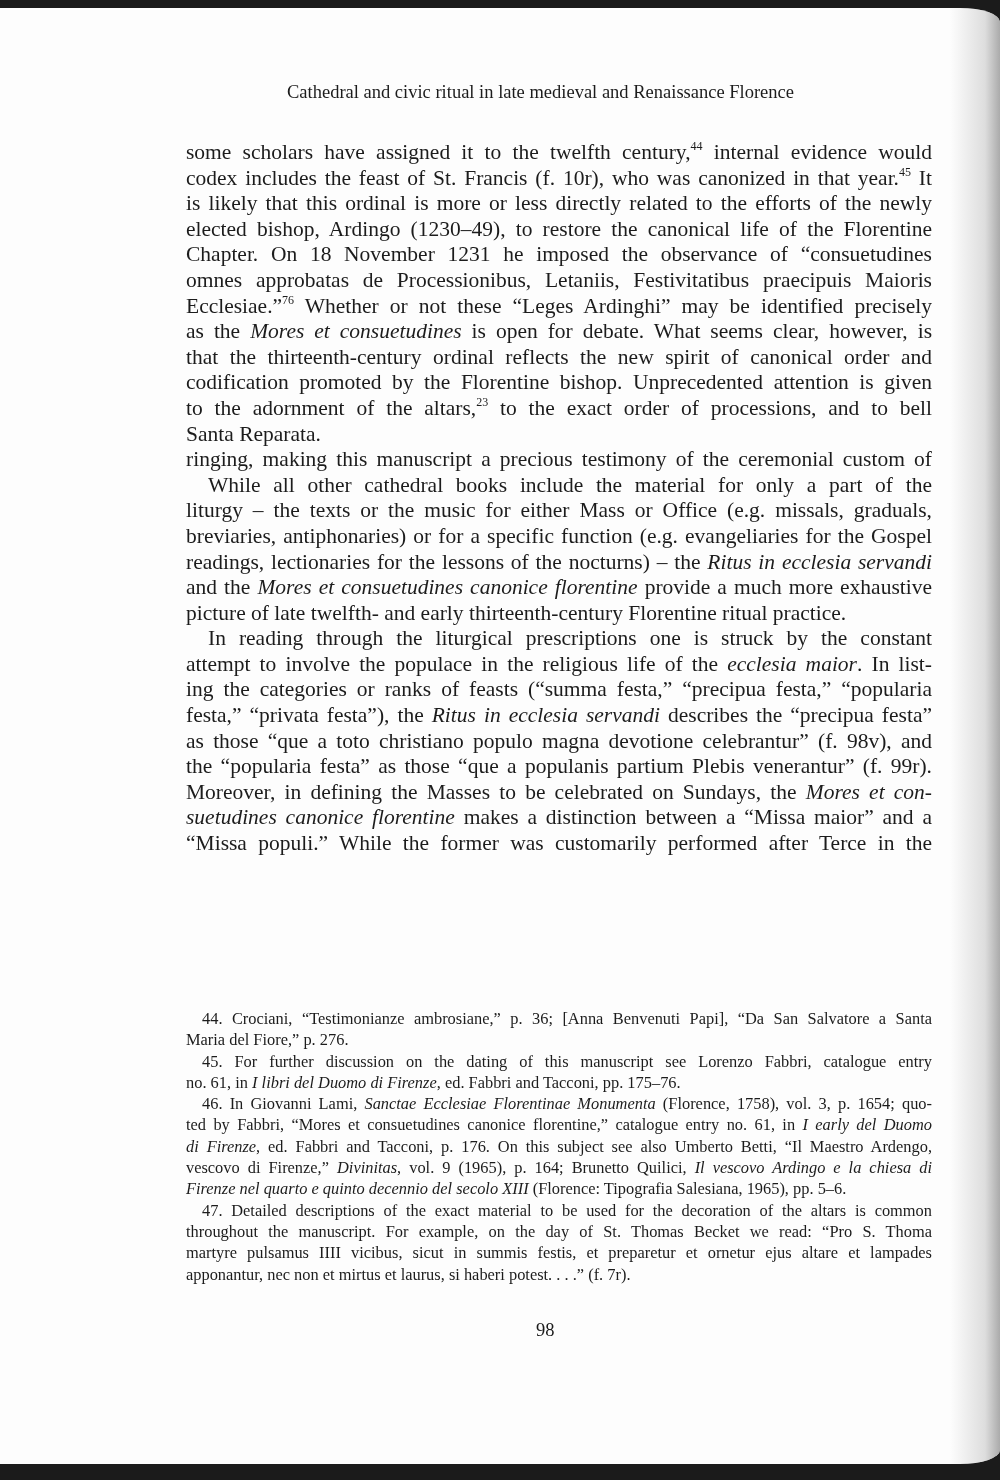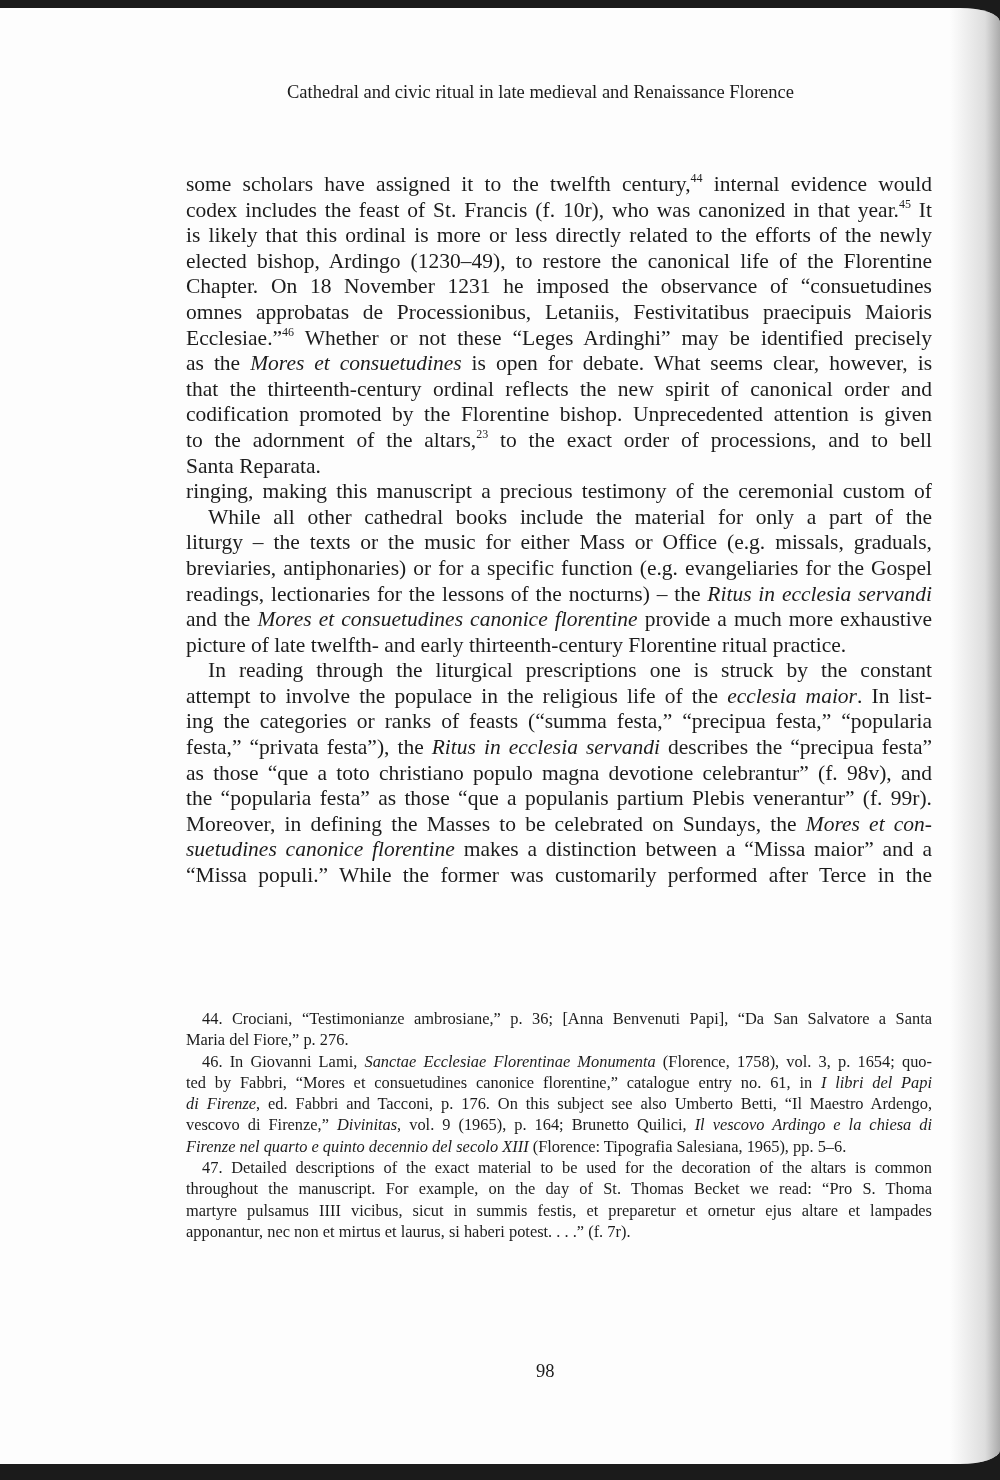--- a/index.html
+++ b/index.html
@@ -23,49 +23,48 @@
       border-bottom-right-radius: 40px 14px;
     }
     .running-head {
       position: absolute; top: 74px; left: 287px;
       font-size: 18.5px; letter-spacing: 0; white-space: nowrap;
     }
     .body-text {
       position: absolute; top: 132px; left: 186px; width: 746px;
       font-size: 21.5px; line-height: 25.6px;
       text-align: justify;
-      margin-top: 32px;
     }
     .line { display: block; text-align: justify; text-align-last: justify; white-space: nowrap; height: 25.6px; }
     .line.last { text-align-last: left; }
     sup { font-size: 12px; line-height: 0; vertical-align: 9px; }
     .notes {
       position: absolute; top: 1000px; left: 186px; width: 746px;
       font-size: 16.4px; line-height: 21.3px;
     }
     .note .line { height: 21.3px; }
     .note .first { padding-left: 16px; }
     .page-number {
-      position: absolute; top: 1312px; left: 536px; font-size: 18.5px; margin-top: 41px;
+      position: absolute; top: 1312px; left: 536px; font-size: 18.5px;
     }
     i { font-style: italic; }
   </style>
 </head>
 <body>
 
 <div class="page">
   <div class="running-head">Cathedral and civic ritual in late medieval and Renaissance Florence</div>
   <div class="body-text" id="body">
       <span class="line">some scholars have assigned it to the twelfth century,<sup>44</sup> internal evidence would</span>
       <span class="line">codex includes the feast of St. Francis (f. 10r), who was canonized in that year.<sup>45</sup> It</span>
       <span class="line">is likely that this ordinal is more or less directly related to the efforts of the newly</span>
       <span class="line">elected bishop, Ardingo (1230–49), to restore the canonical life of the Florentine</span>
       <span class="line">Chapter. On 18 November 1231 he imposed the observance of “consuetudines</span>
       <span class="line">omnes approbatas de Processionibus, Letaniis, Festivitatibus praecipuis Maioris</span>
-      <span class="line">Ecclesiae.”<sup>46</sup> Whether or not these “Leges Ardinghi” may be identified precisely</span>
+      <span class="line">Ecclesiae.”<sup>76</sup> Whether or not these “Leges Ardinghi” may be identified precisely</span>
       <span class="line">as the <i>Mores et consuetudines</i> is open for debate. What seems clear, however, is</span>
       <span class="line">that the thirteenth-century ordinal reflects the new spirit of canonical order and</span>
       <span class="line">codification promoted by the Florentine bishop. Unprecedented attention is given</span>
       <span class="line">to the adornment of the altars,<sup>23</sup> to the exact order of processions, and to bell</span>
       <span class="line last">Santa Reparata.</span>
       <span class="line">ringing, making this manuscript a precious testimony of the ceremonial custom of</span>
       <span class="line" style="padding-left: 22px;">While all other cathedral books include the material for only a part of the</span>
       <span class="line">liturgy – the texts or the music for either Mass or Office (e.g. missals, graduals,</span>
       <span class="line">breviaries, antiphonaries) or for a specific function (e.g. evangeliaries for the Gospel</span>
       <span class="line">readings, lectionaries for the lessons of the nocturns) – the <i>Ritus in ecclesia servandi</i></span>
@@ -80,22 +79,26 @@
       <span class="line">Moreover, in defining the Masses to be celebrated on Sundays, the <i>Mores et con-</i></span>
       <span class="line"><i>suetudines canonice florentine</i> makes a distinction between a “Missa maior” and a</span>
       <span class="line" style="text-align-last: justify;">“Missa populi.” While the former was customarily performed after Terce in the</span>
     </div>
   <div class="notes" id="notes">
       <div class="note">
         <span class="line first ">44. Crociani, “Testimonianze ambrosiane,” p. 36; [Anna Benvenuti Papi], “Da San Salvatore a Santa</span>
         <span class="line last">Maria del Fiore,” p. 276.</span>
       </div>
       <div class="note">
+        <span class="line first ">45. For further discussion on the dating of this manuscript see Lorenzo Fabbri, catalogue entry</span>
+        <span class="line last">no. 61, in <i>I libri del Duomo di Firenze</i>, ed. Fabbri and Tacconi, pp. 175–76.</span>
+      </div>
+      <div class="note">
         <span class="line first ">46. In Giovanni Lami, <i>Sanctae Ecclesiae Florentinae Monumenta</i> (Florence, 1758), vol. 3, p. 1654; quo-</span>
-        <span class="line">ted by Fabbri, “Mores et consuetudines canonice florentine,” catalogue entry no. 61, in <i>I libri del Papi</i></span>
+        <span class="line">ted by Fabbri, “Mores et consuetudines canonice florentine,” catalogue entry no. 61, in <i>I early del Duomo</i></span>
         <span class="line"><i>di Firenze</i>, ed. Fabbri and Tacconi, p. 176. On this subject see also Umberto Betti, “Il Maestro Ardengo,</span>
         <span class="line">vescovo di Firenze,” <i>Divinitas</i>, vol. 9 (1965), p. 164; Brunetto Quilici, <i>Il vescovo Ardingo e la chiesa di</i></span>
         <span class="line last"><i>Firenze nel quarto e quinto decennio del secolo XIII</i> (Florence: Tipografia Salesiana, 1965), pp. 5–6.</span>
       </div>
       <div class="note">
         <span class="line first ">47. Detailed descriptions of the exact material to be used for the decoration of the altars is common</span>
         <span class="line">throughout the manuscript. For example, on the day of St. Thomas Becket we read: “Pro S. Thoma</span>
         <span class="line">martyre pulsamus IIII vicibus, sicut in summis festis, et preparetur et ornetur ejus altare et lampades</span>
         <span class="line last">apponantur, nec non et mirtus et laurus, si haberi potest. . . .” (f. 7r).</span>
       </div>

